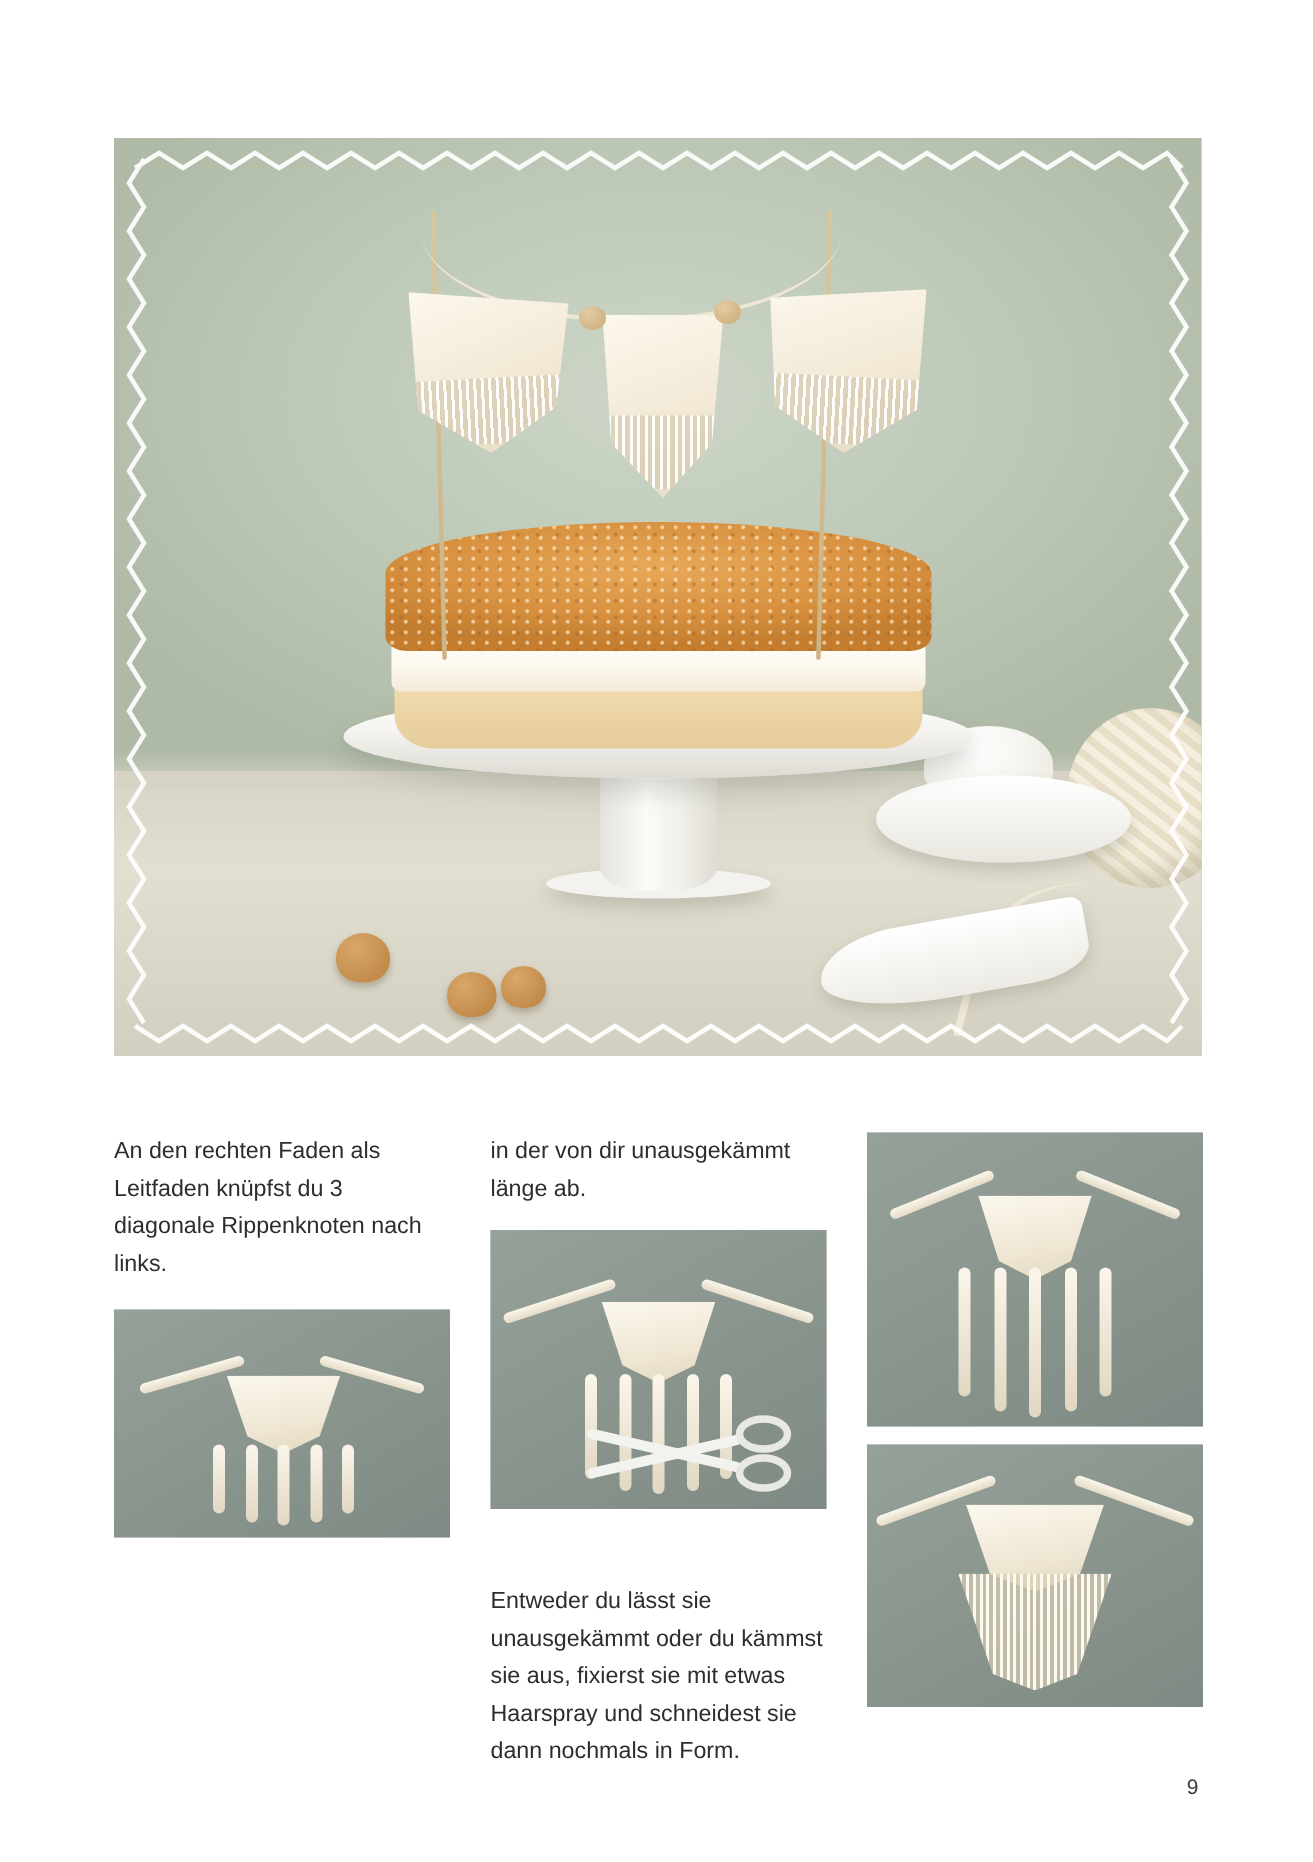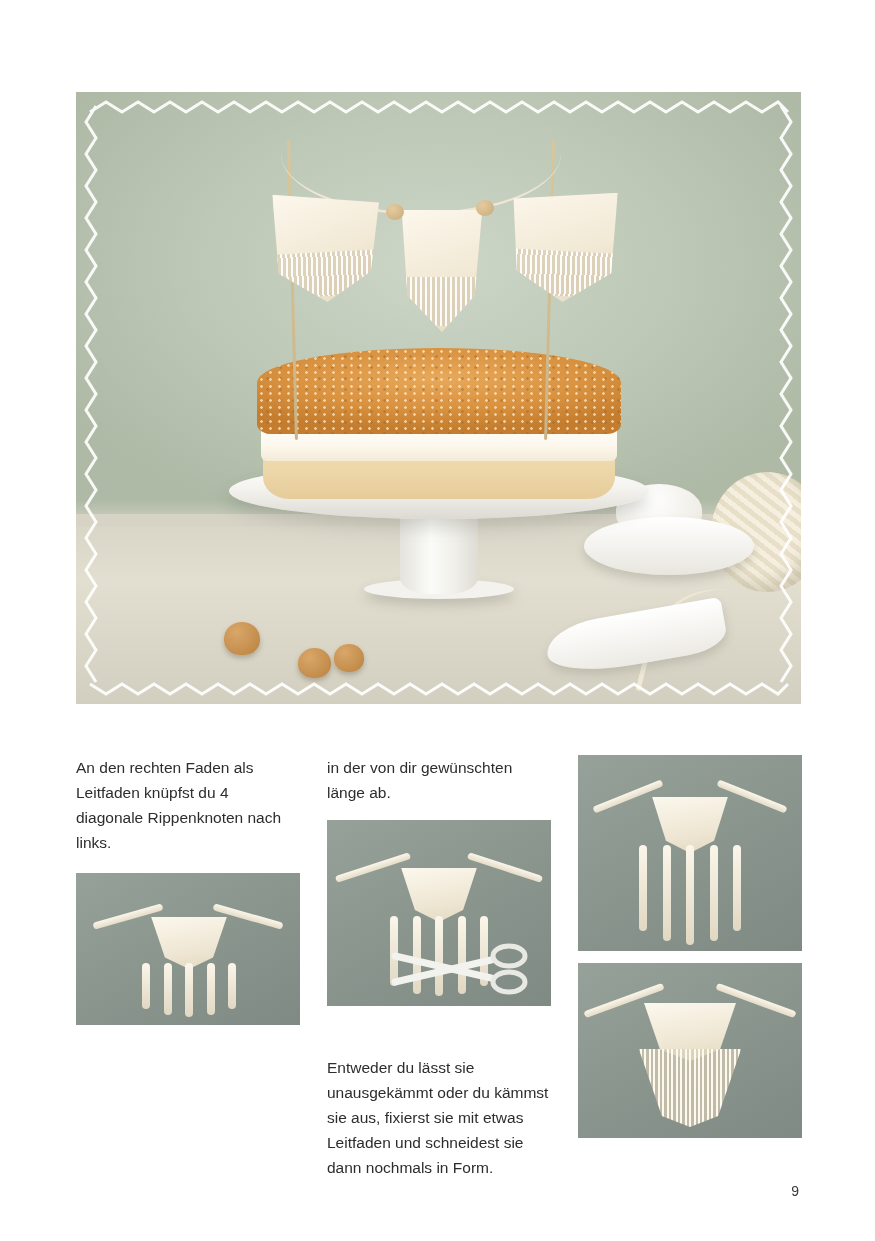--- a/index.html
+++ b/index.html
@@ -383,25 +383,25 @@
       <g fill="none" stroke="#ffffff" stroke-width="3" opacity="0.92">
         <polyline points="14,20 30,10 46,20 62,10 78,20 94,10 110,20 126,10 142,20 158,10 174,20 190,10 206,20 222,10 238,20 254,10 270,20 286,10 302,20 318,10 334,20 350,10 366,20 382,10 398,20 414,10 430,20 446,10 462,20 478,10 494,20 510,10 526,20 542,10 558,20 574,10 590,20 606,10 622,20 638,10 654,20 670,10 686,20 702,10 712,20"></polyline>
         <polyline points="14,592 30,602 46,592 62,602 78,592 94,602 110,592 126,602 142,592 158,602 174,592 190,602 206,592 222,602 238,592 254,602 270,592 286,602 302,592 318,602 334,592 350,602 366,592 382,602 398,592 414,602 430,592 446,602 462,592 478,602 494,592 510,602 526,592 542,602 558,592 574,602 590,592 606,602 622,592 638,602 654,592 670,602 686,592 702,602 712,592"></polyline>
         <polyline points="20,14 10,30 20,46 10,62 20,78 10,94 20,110 10,126 20,142 10,158 20,174 10,190 20,206 10,222 20,238 10,254 20,270 10,286 20,302 10,318 20,334 10,350 20,366 10,382 20,398 10,414 20,430 10,446 20,462 10,478 20,494 10,510 20,526 10,542 20,558 10,574 20,590"></polyline>
         <polyline points="705,14 715,30 705,46 715,62 705,78 715,94 705,110 715,126 705,142 715,158 705,174 715,190 705,206 715,222 705,238 715,254 705,270 715,286 705,302 715,318 705,334 715,350 705,366 715,382 705,398 715,414 705,430 715,446 705,462 715,478 705,494 715,510 705,526 715,542 705,558 715,574 705,590"></polyline>
       </g>
     </svg>
   </div>
 
   <div class="col col-a">
-    <p>An den rechten Faden als Leitfaden knüpfst du 4 diagonale Rippenknoten nach links.</p>
+    <p>An den rechten Faden als Leitfaden knüpfst du 3 diagonale Rippenknoten nach links.</p>
   </div>
 
   <div class="col col-b">
-    <p>in der von dir gewünschten länge ab.</p>
+    <p>in der von dir unausgekämmt länge ab.</p>
   </div>
 
   <div class="photo photo-a">
     <div class="pbg"></div>
     <div class="macrame" style="top:8px; width:200px; height:140px;">
       <div class="m-cord" style="left:4px; top:32px; width:72px; transform:rotate(-16deg);"></div>
       <div class="m-cord" style="right:4px; top:32px; width:72px; transform:rotate(16deg);"></div>
       <div class="m-body" style="left:58px; top:36px; width:86px; height:52px; clip-path:polygon(6% 0,94% 0,78% 78%,50% 100%,22% 78%);"></div>
       <div class="m-strands" style="left:54px; top:82px; width:94px; height:54px;">
         <i style="height:46px"></i>
@@ -460,17 +460,17 @@
     <div class="macrame" style="top:14px; width:216px; height:158px;">
       <div class="m-cord" style="left:0px; top:20px; width:84px; transform:rotate(-20deg);"></div>
       <div class="m-cord" style="right:0px; top:20px; width:84px; transform:rotate(20deg);"></div>
       <div class="m-body" style="left:58px; top:26px; width:100px; height:58px; clip-path:polygon(4% 0,96% 0,80% 80%,50% 100%,20% 80%);"></div>
       <div class="m-fringe" style="left:44px; top:72px; width:128px; height:78px; clip-path:polygon(10% 0,90% 0,72% 86%,50% 100%,28% 86%);"></div>
     </div>
   </div>
 
 
   <div class="col col-c">
-    <p>Entweder du lässt sie unausgekämmt oder du kämmst sie aus, fixierst sie mit etwas Leitfaden und schneidest sie dann nochmals in Form.</p>
+    <p>Entweder du lässt sie unausgekämmt oder du kämmst sie aus, fixierst sie mit etwas Haarspray und schneidest sie dann nochmals in Form.</p>
   </div>
 
   <div class="page-number">9</div>
 </div>
 
 </body></html>

